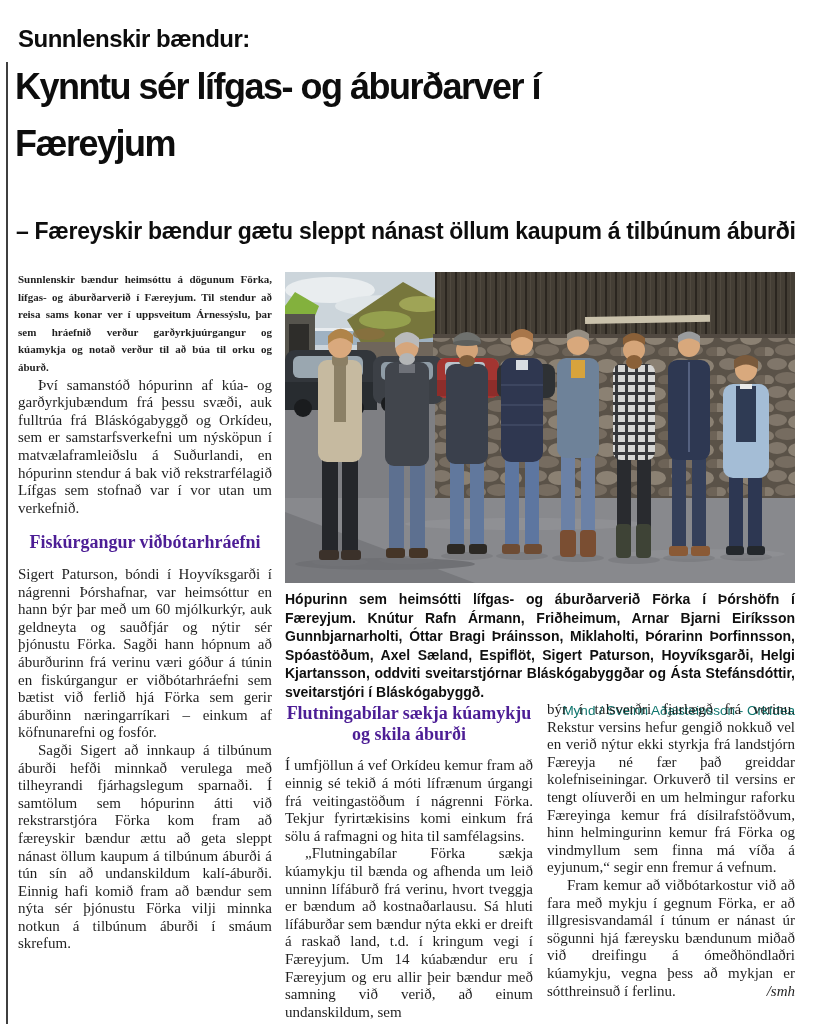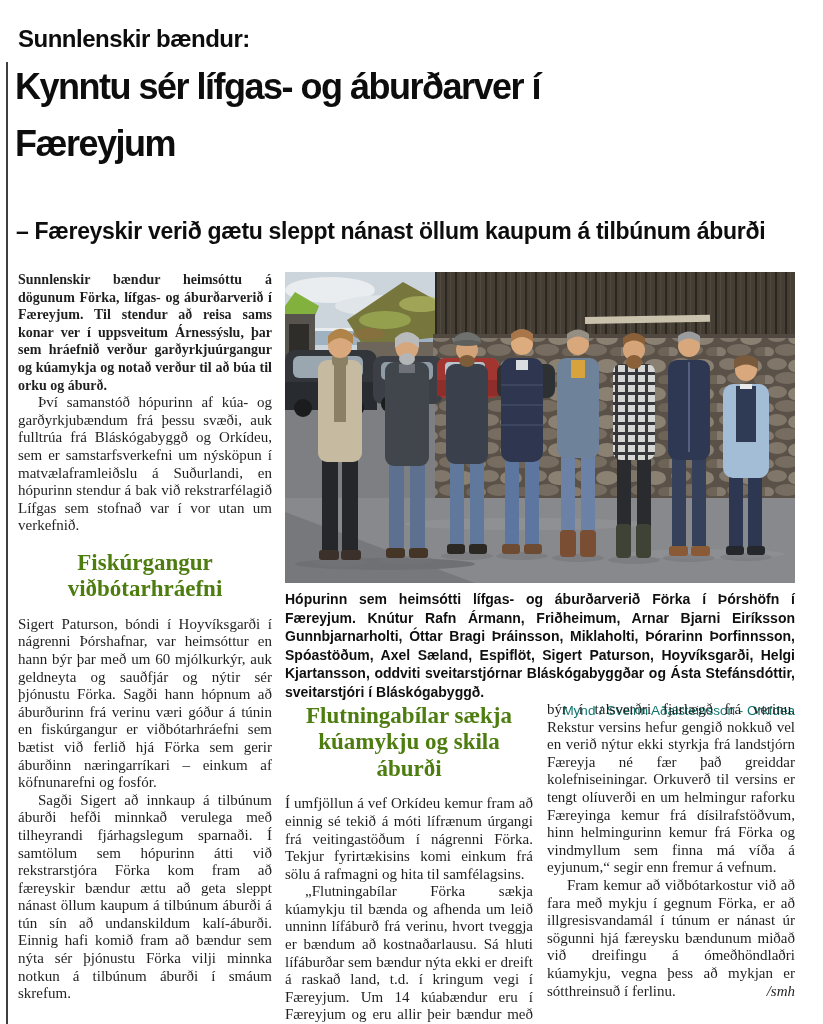--- a/index.html
+++ b/index.html
@@ -22,27 +22,27 @@
   }
   .deck {
     position:absolute; left:16px; top:198px; width:782px;
     font-family:"Liberation Sans", sans-serif; font-weight:bold;
     font-size:23px; line-height:1.15; letter-spacing:-0.3px; color:#0d0d0d;
   }
 
   .bodytext { font-size:15px; line-height:17.6px; text-align:justify; }
   .bodytext p { margin:0; }
   .bodytext p.indent { text-indent:20px; }
-  .lead { font-weight:bold; font-size:14px; }
+  .lead { font-weight:bold; font-size:11px; }
 
   .col1 { position:absolute; left:18px; top:251px; width:254px; }
 
   .subhead {
     font-family:"Liberation Serif", serif; font-weight:bold;
-    font-size:23px; line-height:1.15; text-align:center; color:#4d7c0f;
+    font-size:18px; line-height:1.15; text-align:center; color:#4c1d95;
     margin:15px 0 13px 0;
   }
   .cols2 .subhead { margin-top:2px;text-align:center; }
 
   .figure { position:absolute; left:285px; top:252px; width:510px; margin:0; }
   .figure svg { display:block; width:510px; height:311px; }
   .caption {
     margin-top:7px;
     font-family:"Liberation Sans", sans-serif; font-weight:bold;
     font-size:14px; line-height:18.5px; color:#0f0f0f; text-align:justify;
@@ -62,21 +62,21 @@
 </style>
 </head>
 <body>
 
 <div class="page">
   <div class="left-rule"></div>
   <div class="bottom-rule"></div>
 
   <div class="kicker">Sunnlenskir bændur:</div>
   <h1 class="headline">Kynntu sér lífgas- og áburðarver í Færeyjum</h1>
-  <div class="deck">– Færeyskir verið gætu sleppt nánast öllum kaupum á tilbúnum áburði</div>
+  <div class="deck">– Færeyskir bændur gætu sleppt nánast öllum kaupum á tilbúnum áburði</div>
 
   <div class="col1 bodytext">
     <p class="lead">Sunnlenskir bændur heimsóttu á dögunum Förka, lífgas- og áburðarverið í Færeyjum. Til stendur að reisa sams konar ver í uppsveitum Árnessýslu, þar sem hráefnið verður garðyrkjuúrgangur og kúamykja og notað verður til að búa til orku og áburð.</p>
     <p class="indent">Því samanstóð hópurinn af kúa- og garðyrkjubændum frá þessu svæði, auk fulltrúa frá Bláskógabyggð og Orkídeu, sem er samstarfsverkefni um nýsköpun í matvælaframleiðslu á Suðurlandi, en hópurinn stendur á bak við rekstrarfélagið Lífgas sem stofnað var í vor utan um verkefnið.</p>
     <h3 class="subhead">Fiskúrgangur viðbótarhráefni</h3>
     <p>Sigert Paturson, bóndi í Hoyvíksgarði í nágrenni Þórshafnar, var heimsóttur en hann býr þar með um 60 mjólkurkýr, auk geldneyta og sauðfjár og nýtir sér þjónustu Förka. Sagði hann hópnum að áburðurinn frá verinu væri góður á túnin en fiskúrgangur er viðbótarhráefni sem bætist við ferlið hjá Förka sem gerir áburðinn næringarríkari – einkum af köfnunarefni og fosfór.</p>
     <p class="indent">Sagði Sigert að innkaup á tilbúnum áburði hefði minnkað verulega með tilheyrandi fjárhagslegum sparnaði. Í samtölum sem hópurinn átti við rekstrarstjóra Förka kom fram að færeyskir bændur ættu að geta sleppt nánast öllum kaupum á tilbúnum áburði á tún sín að undanskildum kalí-áburði. Einnig hafi komið fram að bændur sem nýta sér þjónustu Förka vilji minnka notkun á tilbúnum áburði í smáum skrefum.</p>
   </div>
 
   <figure class="figure">

